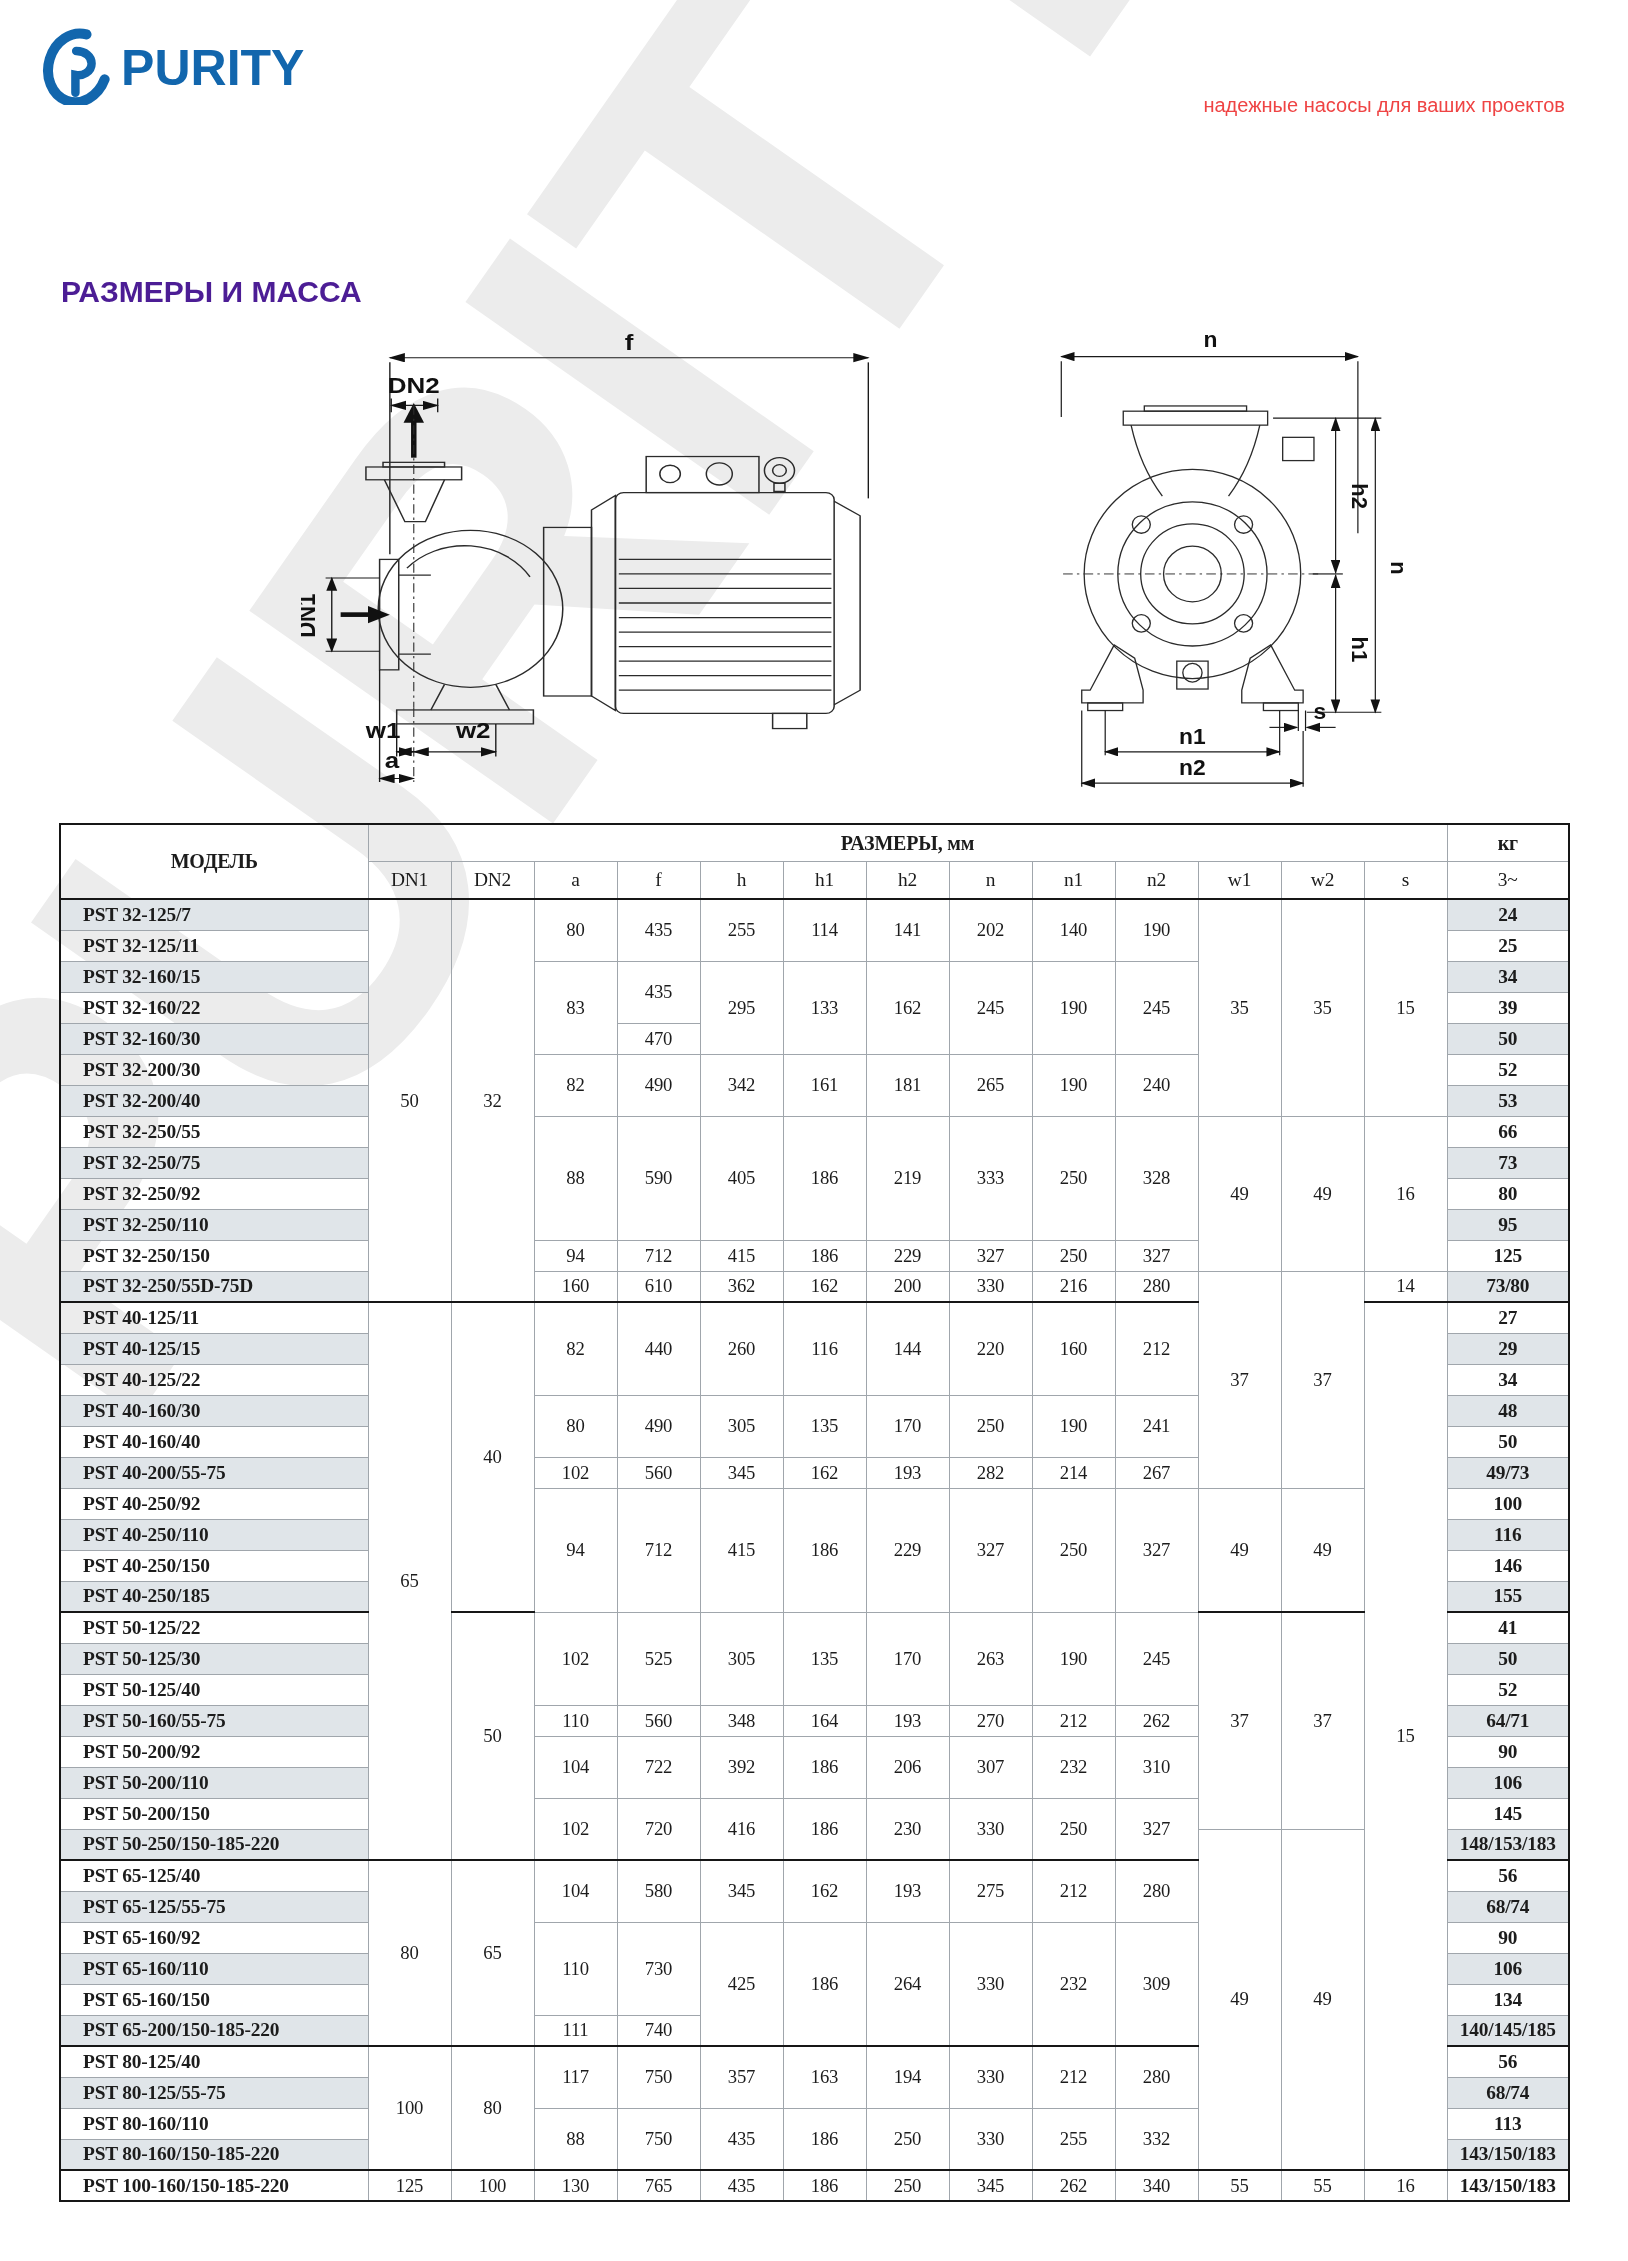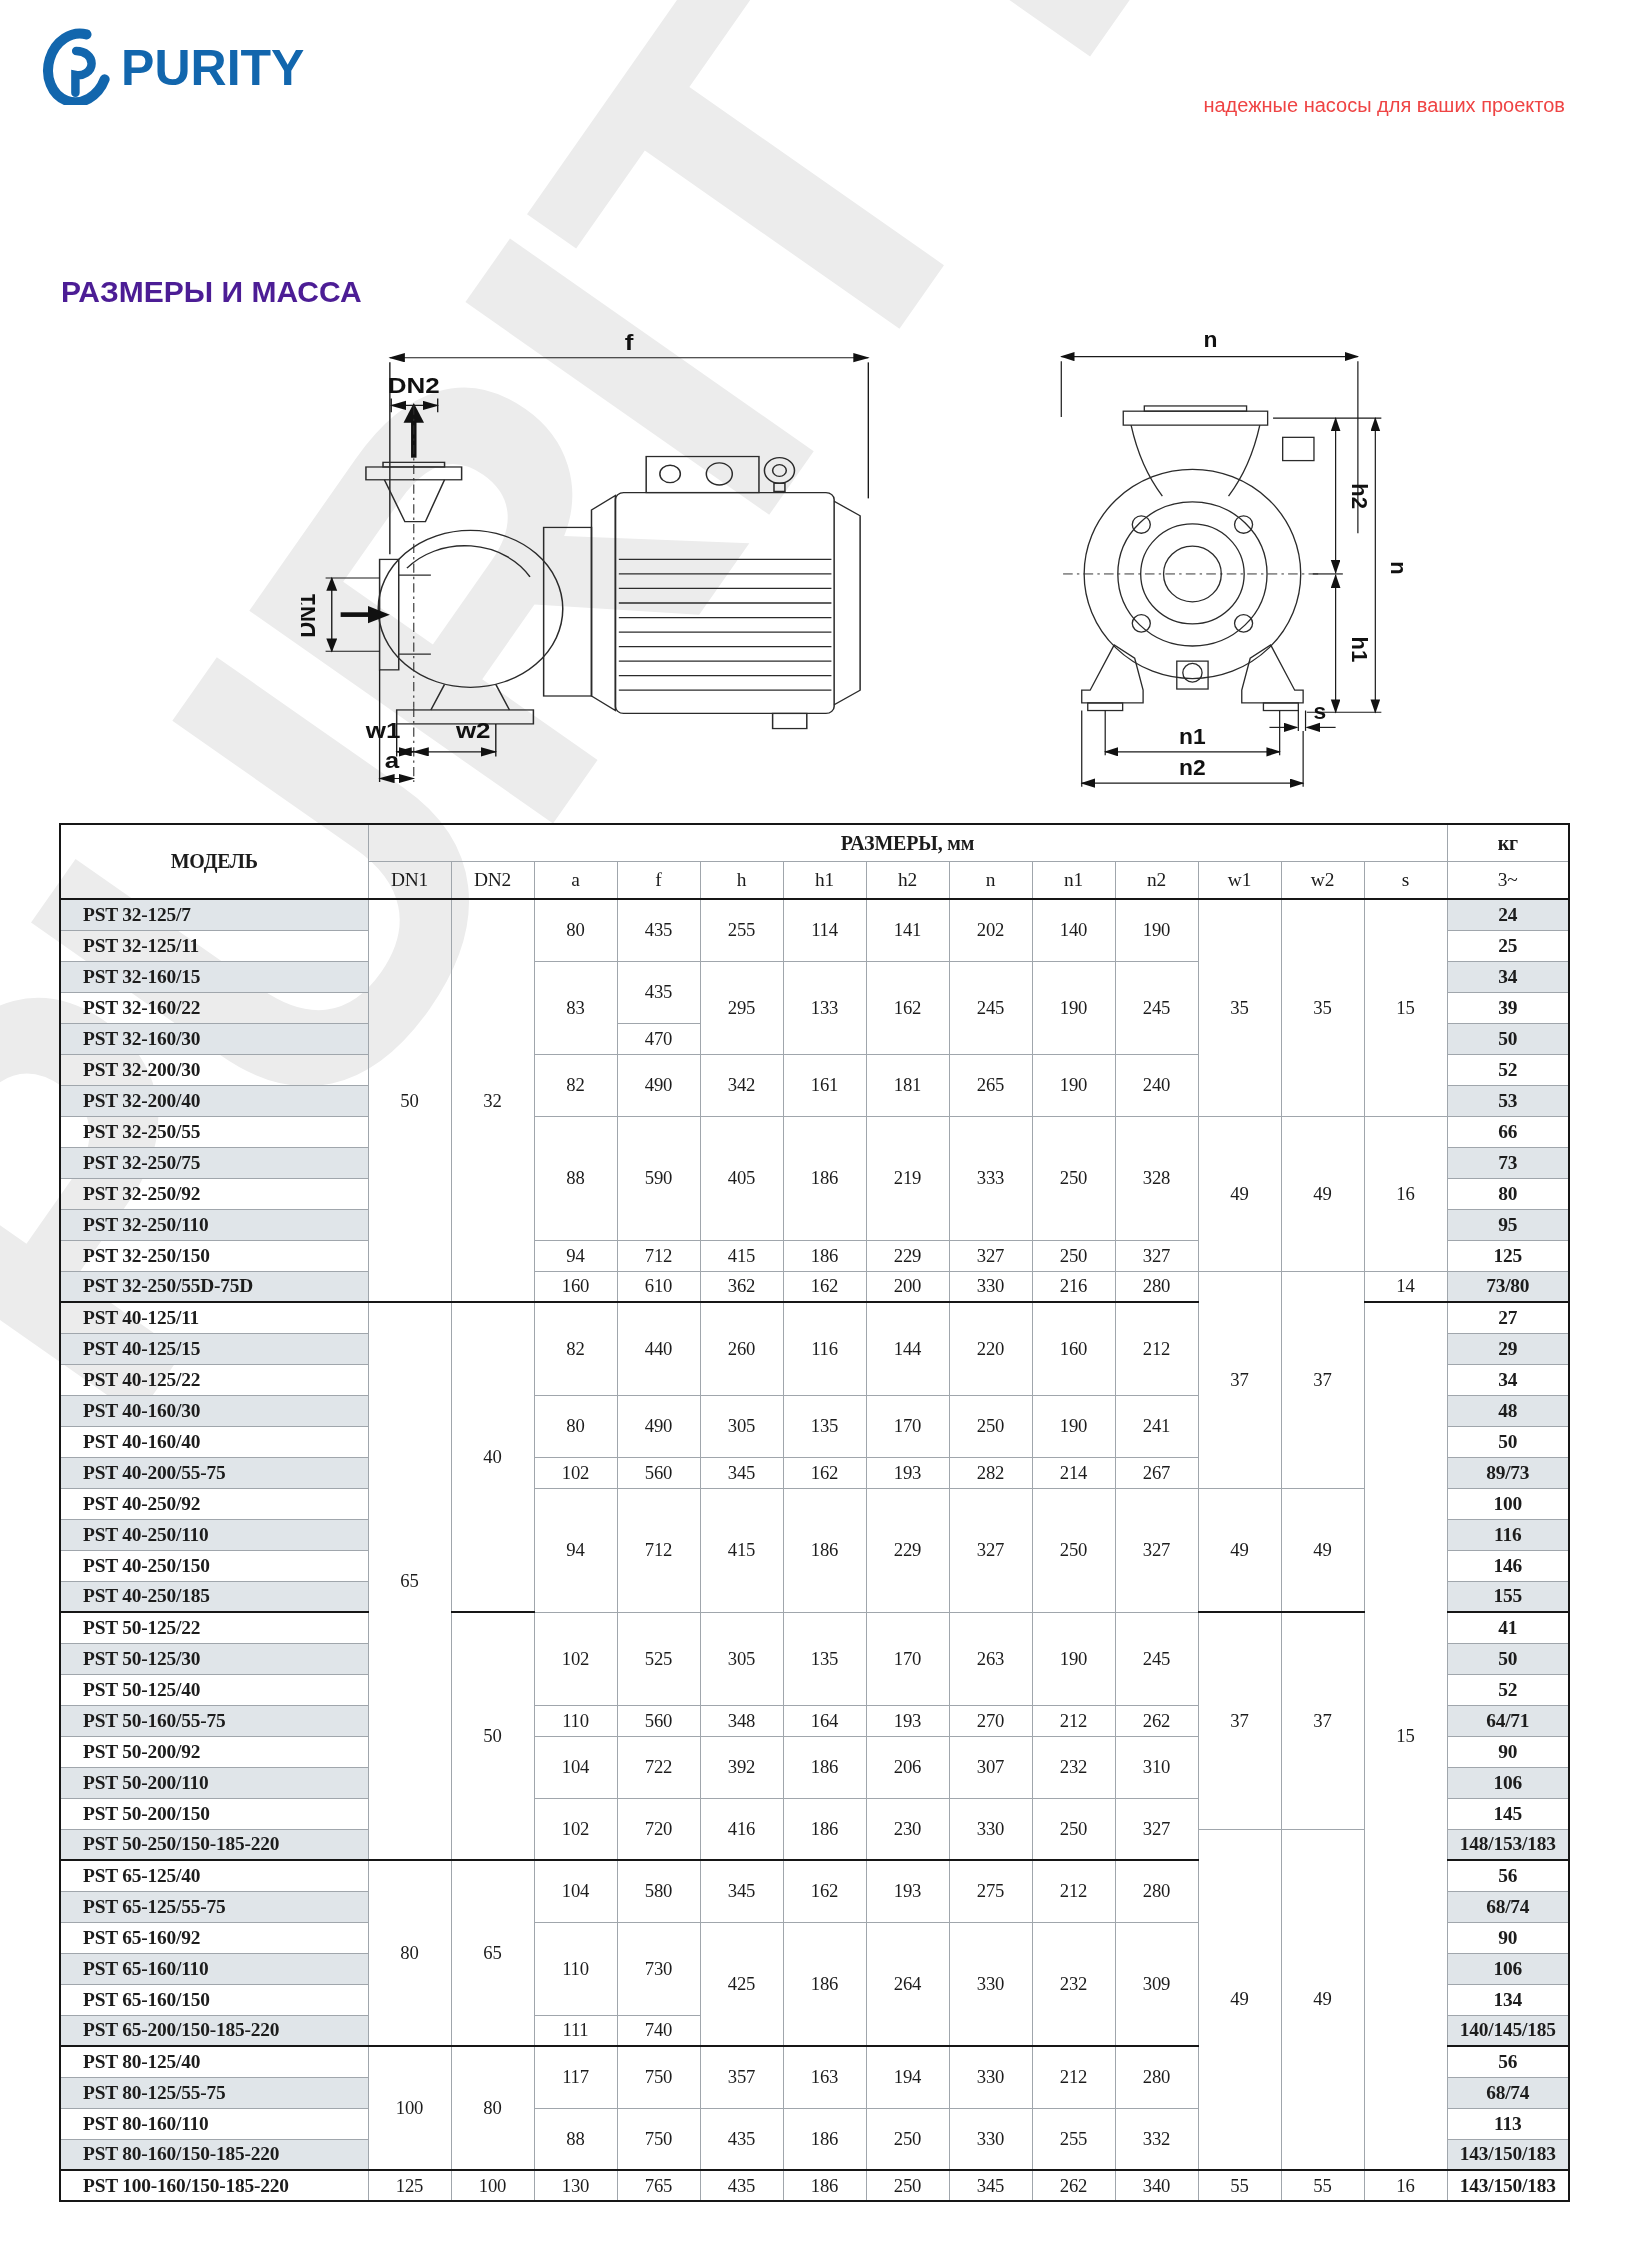--- a/index.html
+++ b/index.html
@@ -396,21 +396,21 @@
           <tr>
             <td class="model shaded">PST 40-200/55-75</td>
             <td class="data">102</td>
             <td class="data">560</td>
             <td class="data">345</td>
             <td class="data">162</td>
             <td class="data">193</td>
             <td class="data">282</td>
             <td class="data">214</td>
             <td class="data">267</td>
-            <td class="kg shaded">89/73</td>
+            <td class="kg shaded">49/73</td>
           </tr>
           <tr>
             <td class="model">PST 40-250/92</td>
             <td class="data" rowspan="4">94</td>
             <td class="data" rowspan="4">712</td>
             <td class="data" rowspan="4">415</td>
             <td class="data" rowspan="4">186</td>
             <td class="data" rowspan="4">229</td>
             <td class="data" rowspan="4">327</td>
             <td class="data" rowspan="4">250</td>

